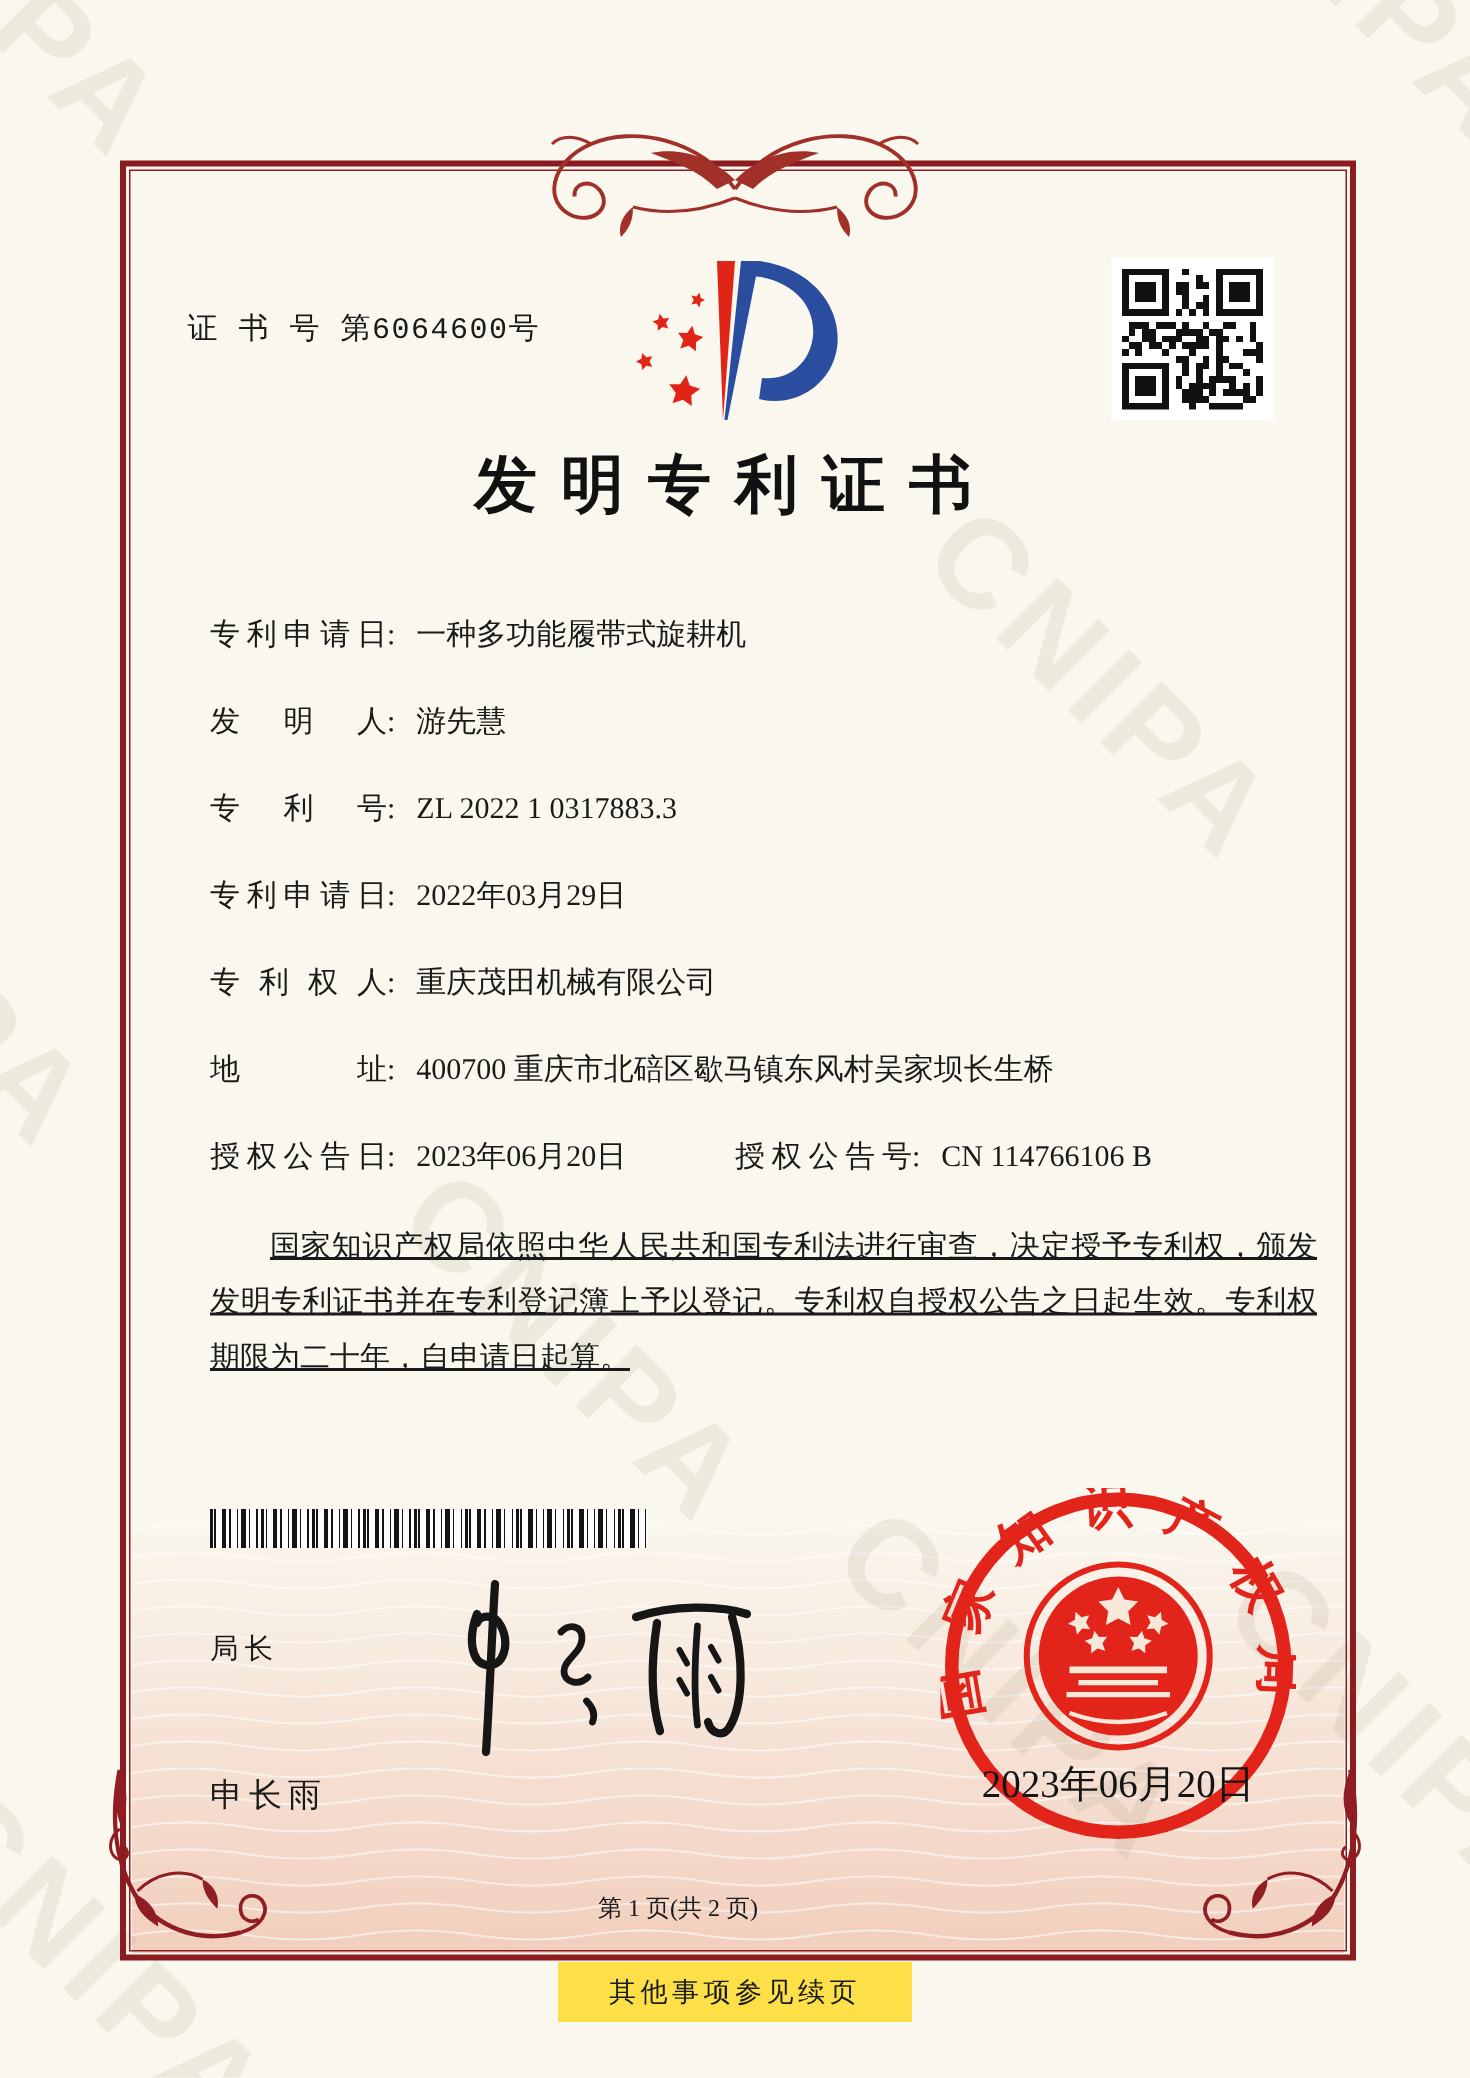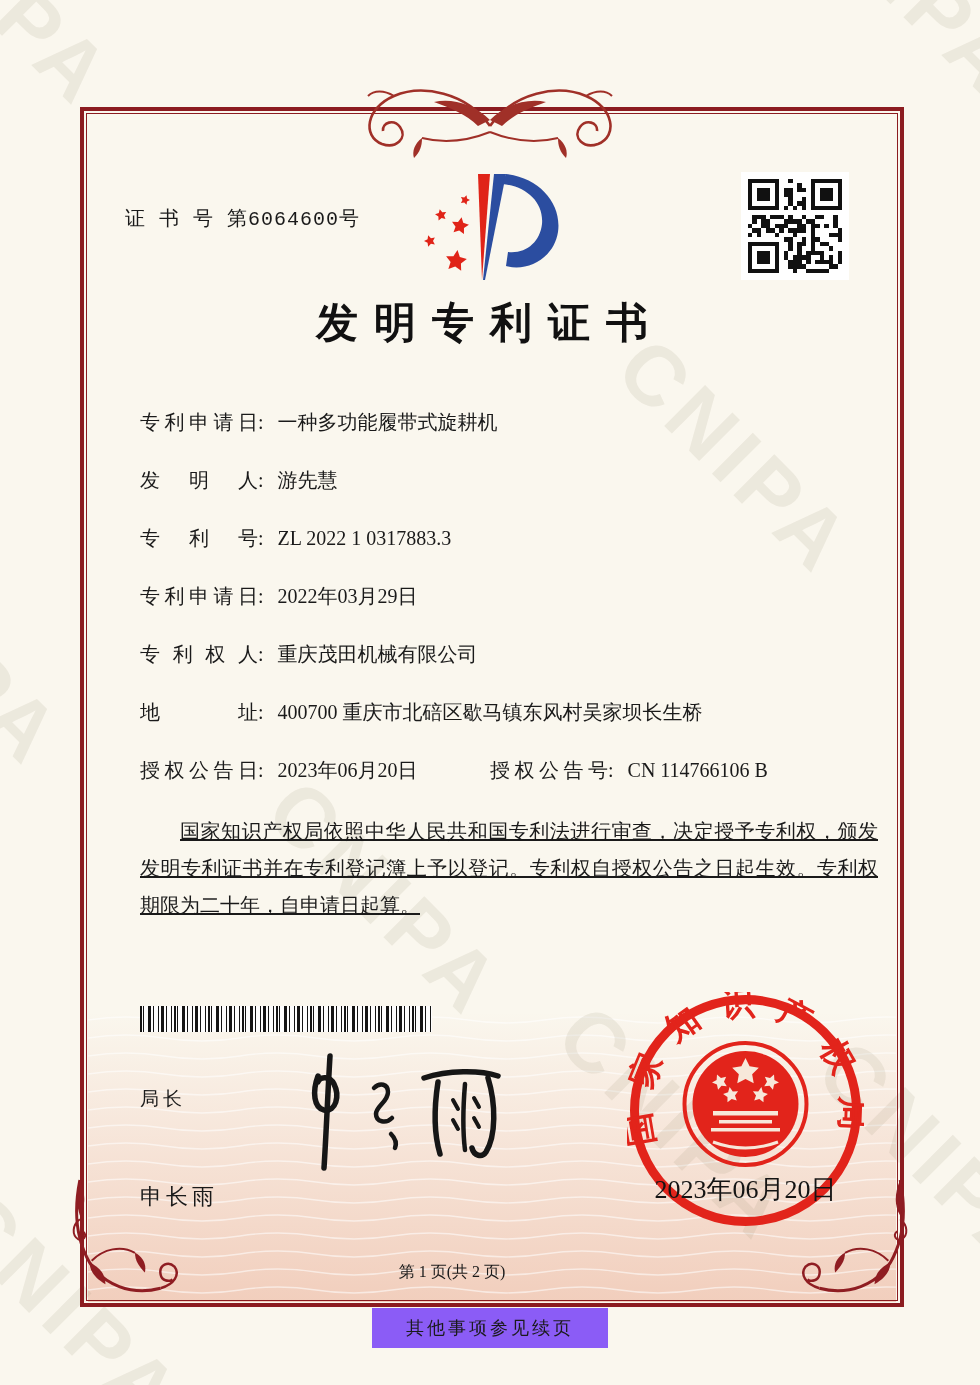--- a/index.html
+++ b/index.html
@@ -59,21 +59,21 @@
     font-family:"Liberation Sans","DejaVu Sans",sans-serif;z-index:4;margin-top:44px;}
   #signature{position:absolute;left:288px;top:1048px;z-index:4;}
 
   
   #seal{position:absolute;left:627px;top:992px;z-index:5;}
 
   
   #page-info{position:absolute;left:80px;top:1262px;width:744px;text-align:center;
     font-size:16px;z-index:4;}
   #continuation{position:absolute;left:50%;top:1308px;transform:translateX(-50%);
-    background:#8b5cf6;padding:8px 34px;font-size:18px;letter-spacing:3px;z-index:4;white-space:nowrap;}
+    background:#fde047;padding:8px 34px;font-size:18px;letter-spacing:3px;z-index:4;white-space:nowrap;}
 </style>
 </head>
 <body>
 
 <div id="page">
 
   <svg width="0" height="0" style="position:absolute" aria-hidden="true">
     <defs>
       <path id="star" d="M0,-1 L0.294,-0.405 L0.951,-0.309 L0.476,0.155 L0.588,0.809 L0,0.5 L-0.588,0.809 L-0.476,0.155 L-0.951,-0.309 L-0.294,-0.405 Z"></path>
       <g id="corner-orn" fill="none" stroke="#8f1d22">

